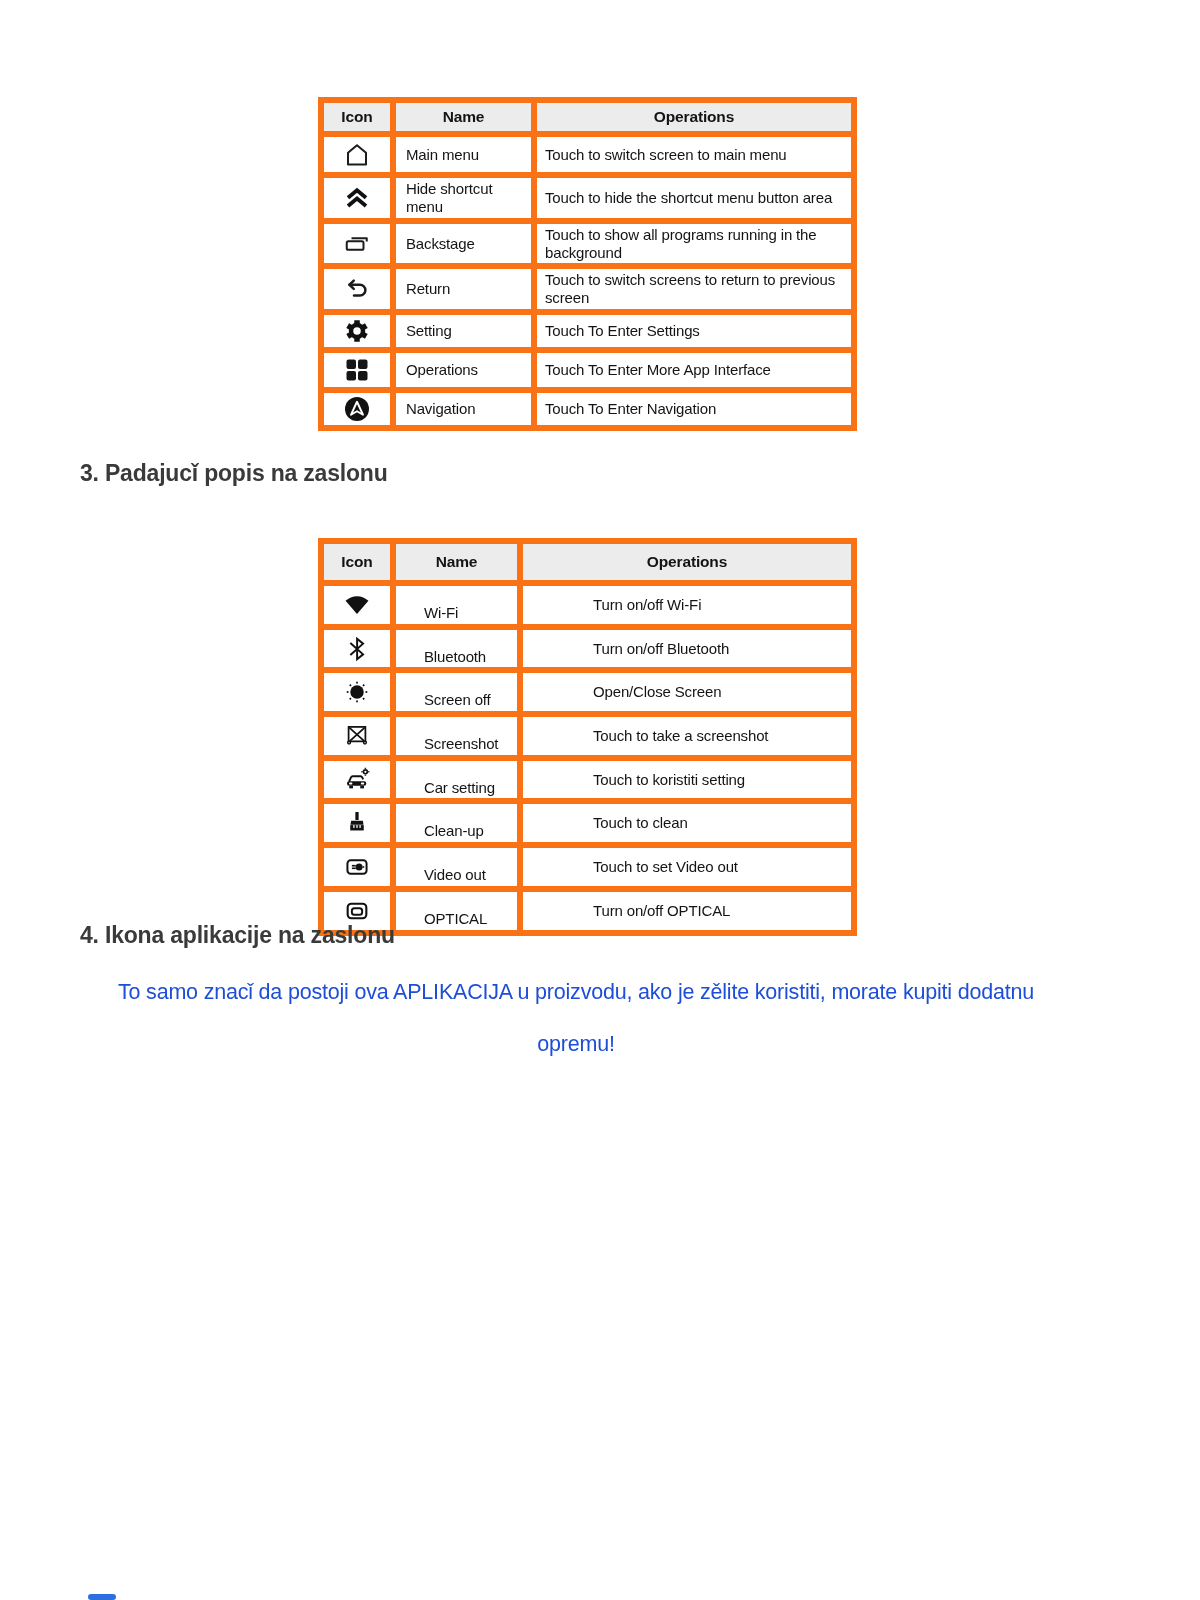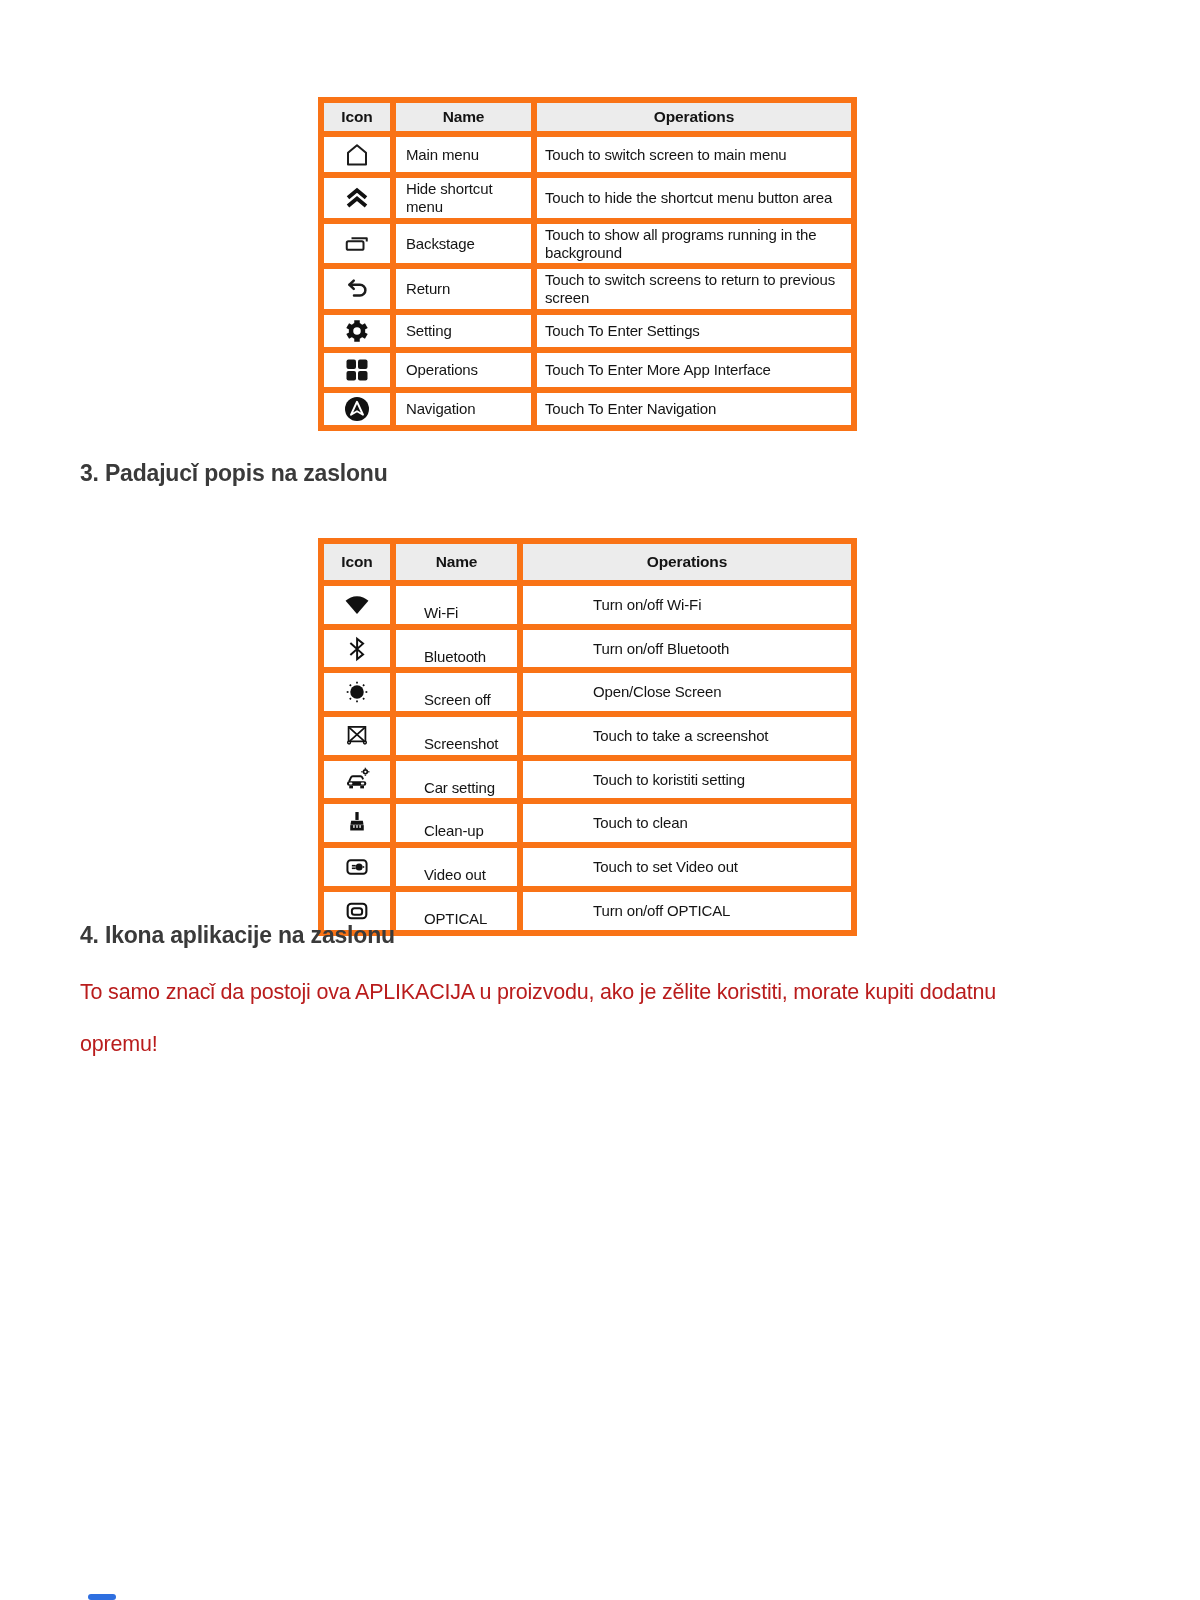--- a/index.html
+++ b/index.html
@@ -287,16 +287,16 @@
   </svg>
 </td>
           <td class="c-name">OPTICAL</td>
           <td class="c-ops">Turn on/off OPTICAL</td>
         </tr>
       </tbody>
   </table>
 
   <div class="section-heading" id="heading4">4. Ikona aplikacije na zaslonu</div>
 
-  <div class="red-note" style="color: #b91c1c;">To samo znacǐ da postoji ova APLIKACIJA u proizvodu, ako je zělite koristiti, morate kupiti dodatnu opremu!</div>
+  <div class="red-note" style="color: #1d4ed8; text-align: center;">To samo znacǐ da postoji ova APLIKACIJA u proizvodu, ako je zělite koristiti, morate kupiti dodatnu opremu!</div>
 
   <div class="blue-fragment" style="background: rgb(46, 111, 224);"></div>
 </div>
 
 </body></html>

